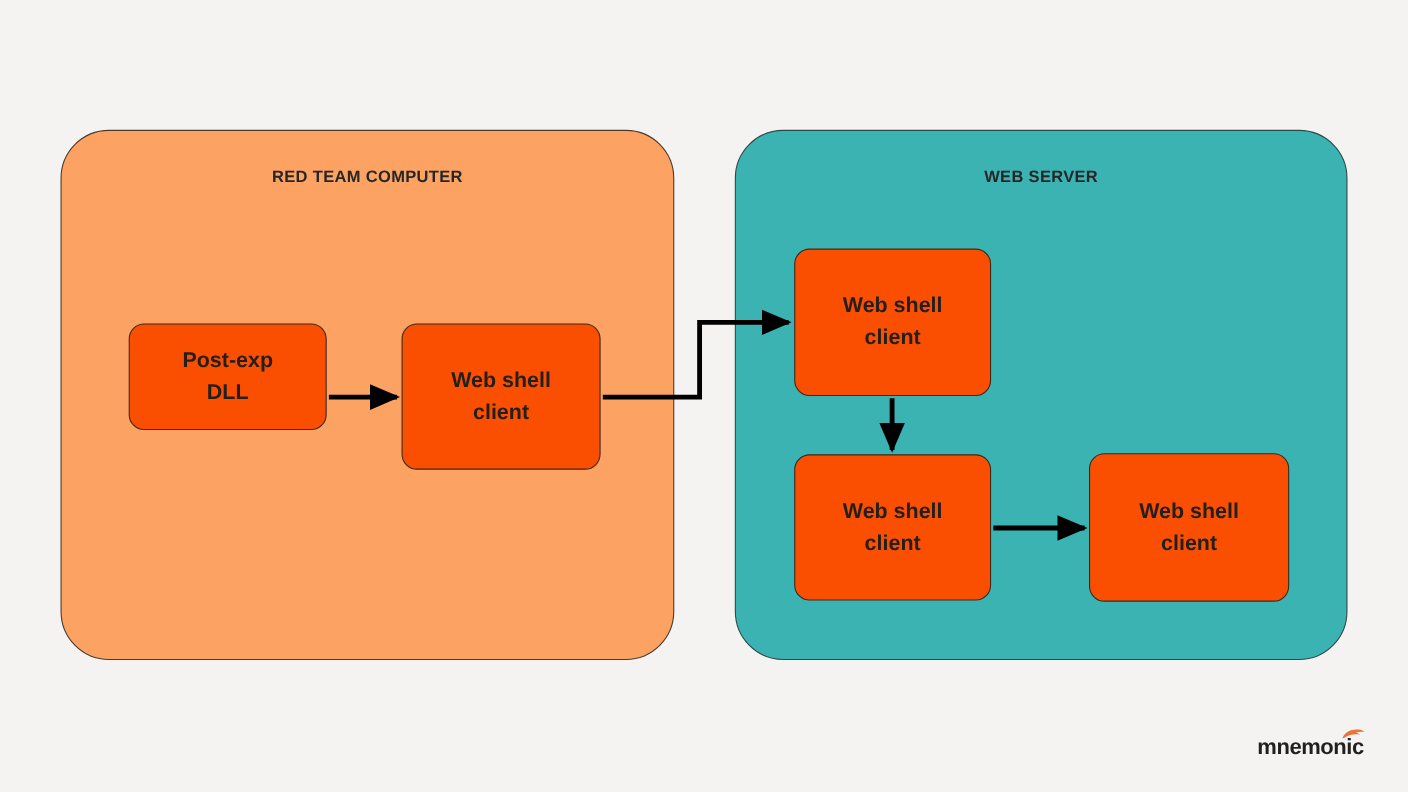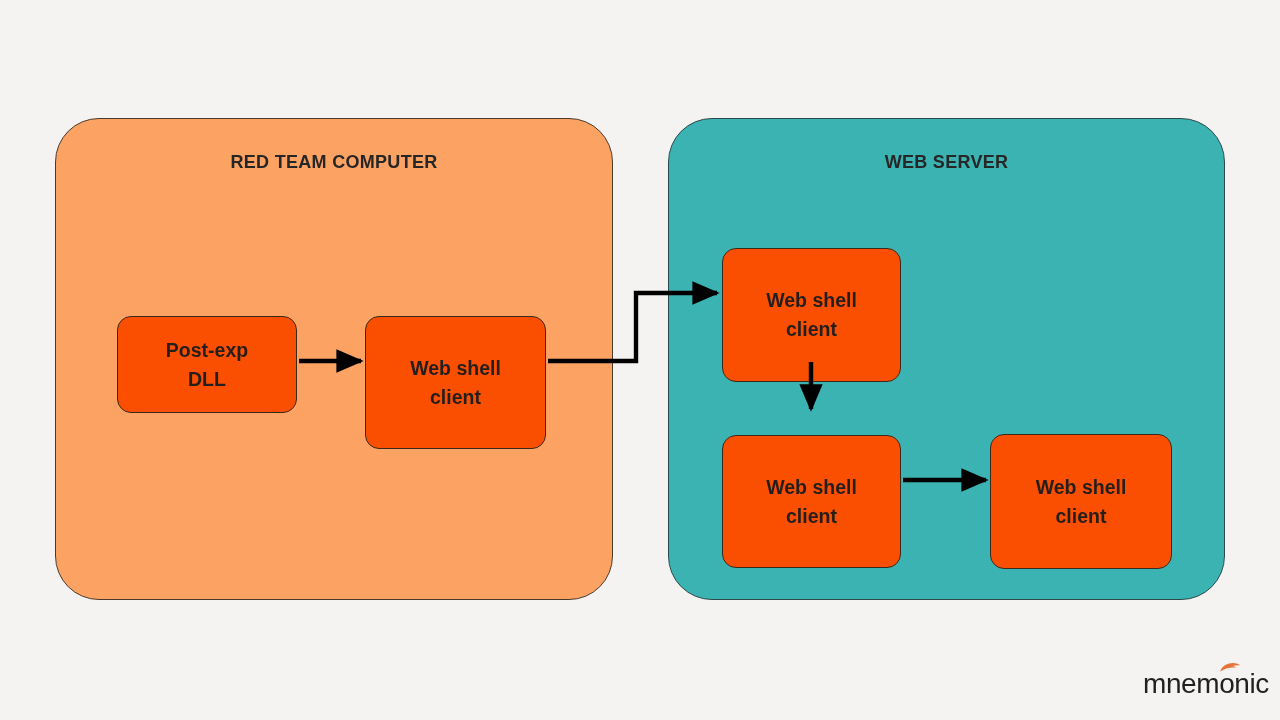--- a/index.html
+++ b/index.html
@@ -43,21 +43,21 @@
     background: #3bb3b3;
     border-radius: 44px;
     border-color: #2c4a4a;
   }
   .zone-title {
     position: absolute;
     top: 33px;
     left: 0;
     width: 100%;
     text-align: center;
-    font-size: 18px;
+    font-size: 15px;
     font-weight: bold;
     color: #262626;
     letter-spacing: 0.3px;
     line-height: 1.2;
   }
   .node {
     position: absolute;
     background: #fa4f00;
     border: 1.5px solid #3a2a1e;
     border-radius: 14px;
@@ -65,21 +65,20 @@
     display: flex;
     align-items: center;
     justify-content: center;
     text-align: center;
     color: #241f1c;
     font-size: 19.5px;
     font-weight: bold;
     line-height: 1.48;
     padding: 0 10px;
     white-space: pre-line;
-    margin-top: 22px;
   }
   #node-post-exp-dll {
     left: 117px;
     top: 294px;
     width: 180px;
     height: 97px;
   }
   #node-web-shell-client-local {
     left: 365px;
     top: 294px;
@@ -116,22 +115,22 @@
     position: absolute;
     left: 1143px;
     top: 662px;
     width: 112px;
     height: 36px;
   }
   .logo-word {
     position: absolute;
     left: 0;
     top: 6px;
-    font-size: 28px;
-    font-weight: normal;
+    font-size: 20px;
+    font-weight: bold;
     color: #221f1f;
     letter-spacing: -0.4px;
     font-family: "Liberation Sans", sans-serif;
   }
   .logo-mark {
     position: absolute;
     left: 76px;
     top: 0px;
     width: 22px;
     height: 13px;

